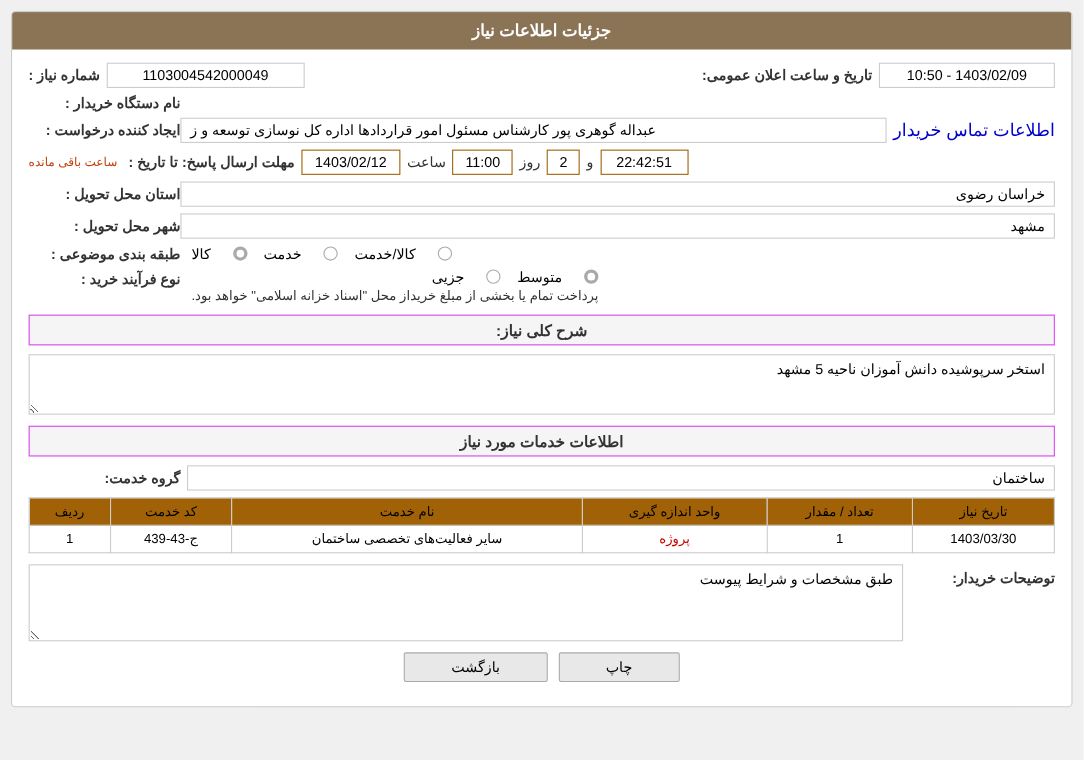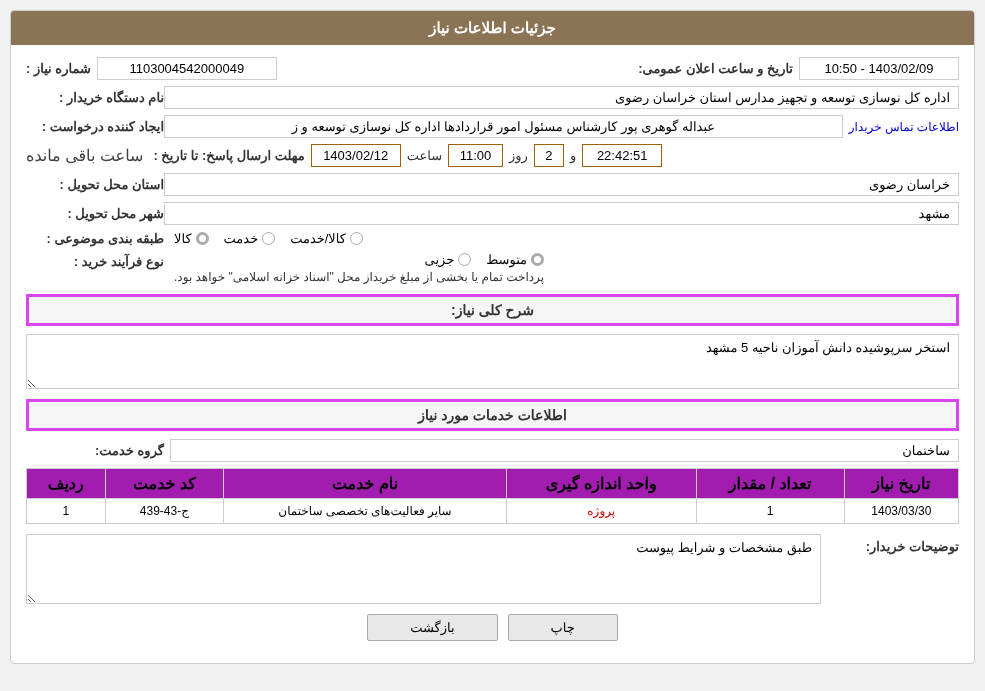--- a/index.html
+++ b/index.html
@@ -95,21 +95,21 @@
       gap: 10px;
     }
     .radio-group {
       display: flex;
       gap: 15px;
       align-items: center;
     }
     .radio-item {
       display: flex;
       align-items: center;
-      gap: 4px;
+      gap: 20px;
     }
     .radio-circle {
       width: 13px;
       height: 13px;
       border-radius: 50%;
       border: 1px solid #aaa;
       background: #fff;
       display: inline-block;
     }
     .radio-circle.checked {
@@ -133,21 +133,21 @@
       display: flex;
       gap: 15px;
     }
     .purchase-desc {
       color: #333;
       font-size: 12px;
     }
     
     .section-header {
       background: #f5f5f5;
-      border: 3px solid #d946ef;
+      border: 1px solid #d946ef;
       text-align: center;
       padding: 5px;
       font-weight: bold;
       font-size: 14px;
       margin: 10px 0 8px 0;
       color: #333;
     }
     
     .sharh-row {
       display: flex;
@@ -169,26 +169,26 @@
     
     .services-section {
       margin-bottom: 10px;
     }
     table {
       width: 100%;
       border-collapse: collapse;
       margin-top: 5px;
     }
     th {
-      background: #a21caf;
+      background: #a16207;
       border: 1px solid #ccc;
       padding: 5px 8px;
       text-align: center;
-      font-weight: bold;
-      font-size: 16px;
+      font-weight: normal;
+      font-size: 12px;
     }
     td {
       border: 1px solid #ccc;
       padding: 5px 8px;
       text-align: center;
       font-size: 12px;
     }
     .td-link {
       color: #c00;
       cursor: pointer;
@@ -259,42 +259,41 @@
           <span style="font-weight:bold;color:#333;">تاریخ و ساعت اعلان عمومی:</span>
         </div>
 
         <div class="top-right-group">
           <span class="field-box" style="min-width:180px;">1103004542000049</span>
           <span style="font-weight:bold;color:#333;">شماره نیاز :</span>
         </div>
       </div>
 
       <div class="info-row">
-        <div class="field-box wide" style="flex:1;text-align:right;">اداره کل نوسازی  توسعه و تجهیز مدارس استان خراسان رضوی</div>
         <span style="font-weight:bold;color:#333;min-width:130px;text-align:right;margin-left:8px;">نام دستگاه خریدار :</span>
       </div>
 
       <div class="info-row">
         <div style="flex:1;text-align:right;display:flex;align-items:center;justify-content:flex-end;gap:6px;">
-          <span class="link-blue" style="font-size:12px;">اطلاعات تماس خریدار</span>
-          <span style="border:1px solid #ccc;padding:3px 8px;flex:1;text-align:center;background:#fff;">عبداله گوهری پور کارشناس مسئول امور قراردادها  اداره کل نوسازی  توسعه و ز</span>
+          <span class="link-blue" style="font-size:16px;">اطلاعات تماس خریدار</span>
+          <span style="border:1px solid #ccc;padding:3px 8px;flex:1;text-align:left;background:#fff;">عبداله گوهری پور کارشناس مسئول امور قراردادها  اداره کل نوسازی  توسعه و ز</span>
         </div>
         <span style="font-weight:bold;color:#333;min-width:130px;text-align:right;margin-left:8px;white-space:nowrap;">ایجاد کننده درخواست :</span>
       </div>
 
       <div class="timer-row">
         <span class="timer-field" style="min-width:80px;">22:42:51</span>
         <span class="timer-unit">و</span>
         <span class="timer-field" style="min-width:30px;">2</span>
         <span class="timer-unit">روز</span>
         <span class="timer-field" style="min-width:55px;">11:00</span>
         <span class="timer-unit">ساعت</span>
         <span class="timer-field" style="min-width:90px;">1403/02/12</span>
         <span class="timer-label">مهلت ارسال پاسخ: تا تاریخ :</span>
-        <span style="color:#404040;font-size:16px;margin-right:4px;">ساعت باقی مانده</span>
+        <span style="color:#c2410c;font-size:11px;margin-right:4px;">ساعت باقی مانده</span>
       </div>
 
       <div class="info-row">
         <div class="field-box" style="flex:1;text-align:right;">خراسان رضوی</div>
         <span style="font-weight:bold;color:#333;min-width:130px;text-align:right;margin-left:8px;">استان محل تحویل :</span>
       </div>
 
       <div class="info-row">
         <div class="field-box" style="flex:1;text-align:right;">مشهد</div>
         <span style="font-weight:bold;color:#333;min-width:130px;text-align:right;margin-left:8px;">شهر محل تحویل :</span>

